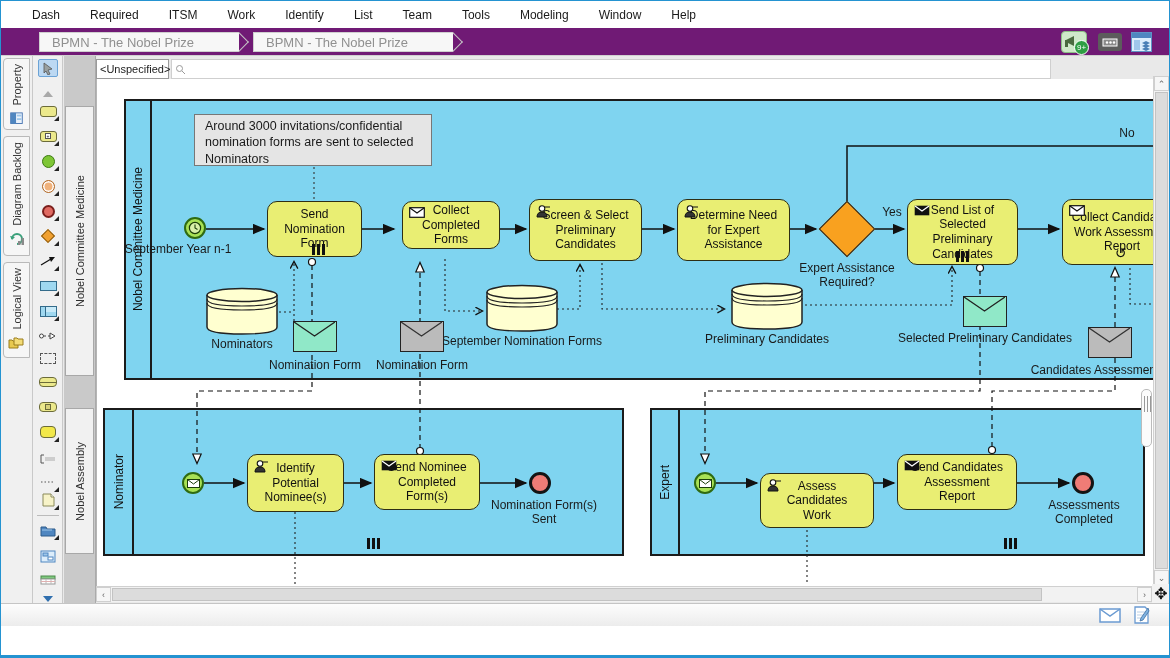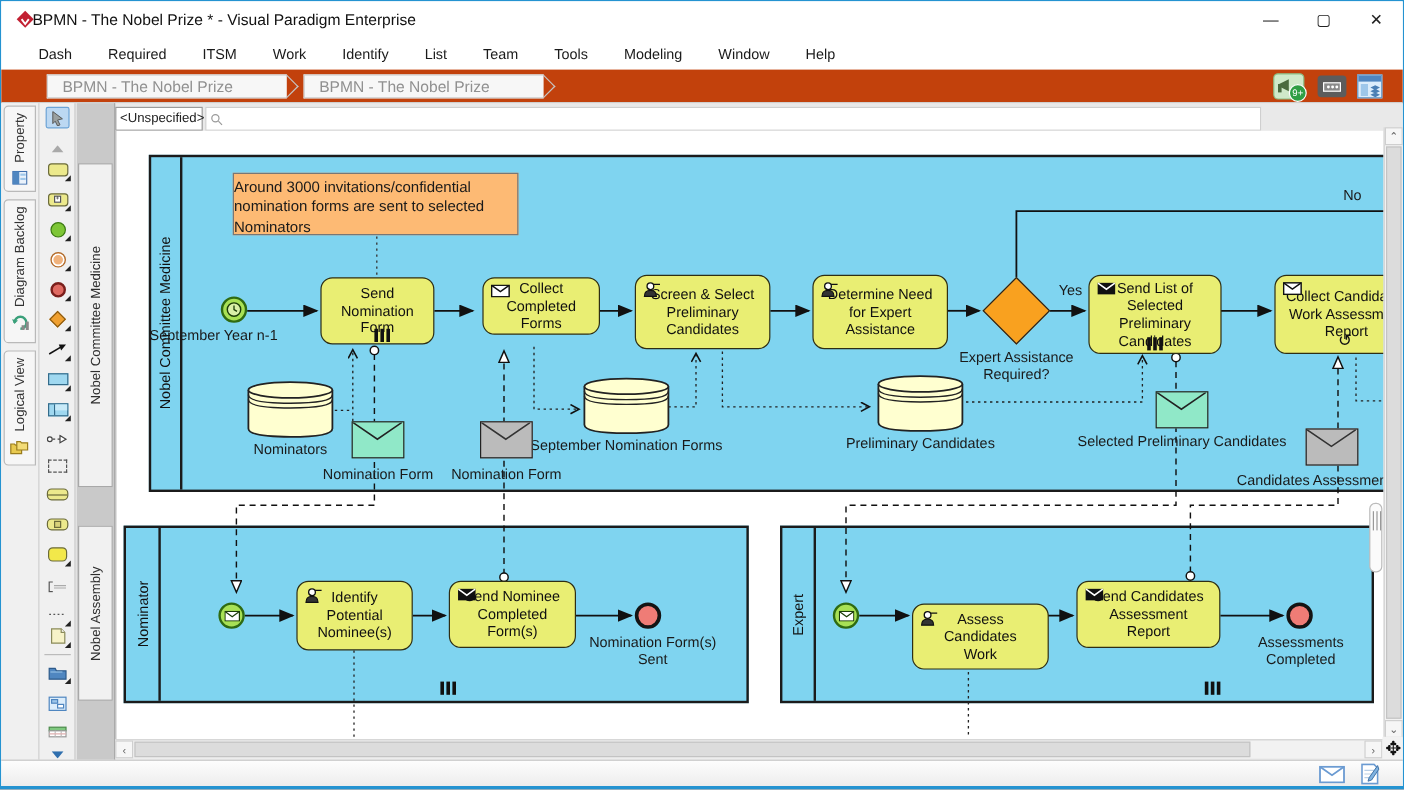--- a/index.html
+++ b/index.html
@@ -9,21 +9,21 @@
        font-family:"Liberation Sans",sans-serif;overflow:hidden;color:#111;}
   .abs{position:absolute;}
   .vtext{writing-mode:vertical-rl;transform:rotate(180deg);}
   
   .titlebar{position:relative;height:30px;background:#fff;display:flex;align-items:center;}
   .title-text{font-size:13px;margin-left:8px;}
   .winbtns{position:absolute;right:0;top:0;height:30px;display:flex;}
   .winbtn{width:44px;height:30px;display:flex;align-items:center;justify-content:center;font-size:13px;color:#222;}
   .menubar{height:27px;display:flex;align-items:center;padding-left:16px;background:#fff;}
   .menu-item{font-size:12px;padding:4px 15px;color:#1a1a1a;}
-  .crumbbar{position:relative;height:28px;background:#c2410c;border-bottom:1px solid #cfcfcf;}
+  .crumbbar{position:relative;height:28px;background:#701a75;border-bottom:1px solid #cfcfcf;}
   .crumb{position:absolute;top:4px;height:20px;line-height:20px;font-size:13px;color:#909090;
          background:#f7f7f7;padding:0 6px 0 12px;}
   .crumb-tip{position:absolute;top:4px;width:14px;height:14px;border-top:1px solid #c5c5c5;border-right:1px solid #c5c5c5;
              transform:rotate(45deg);transform-origin:center;background:transparent;margin-top:3px;}
   .crumb-box{border:1px solid #cfcfcf;border-right:none;}
   
   .main{position:relative;height:547px;background:#e9e9e9;}
   .sidetabs{position:absolute;left:0;top:0;width:32px;height:547px;background:#f0f0f0;border-right:1px solid #c9c9c9;}
   .stab{position:absolute;left:2px;width:27px;background:#f6f6f6;border:1px solid #b9b9b9;border-radius:4px 0 0 4px;
         display:flex;flex-direction:column;align-items:center;justify-content:flex-start;padding:5px 0;}
@@ -71,32 +71,20 @@
   .panbtn{position:absolute;left:1151px;top:528px;width:18px;height:19px;display:flex;align-items:center;justify-content:center;
           font-size:16px;color:#111;background:#f2f2f2;}
   
   .statusbar{height:23px;background:linear-gradient(#fdfdfd,#ececec);border-top:1px solid #c5c5c5;position:relative;}
 </style>
 </head>
 <body>
 
 <div class="app">
 
-  <div class="titlebar">
-    <svg class="abs" style="left:12px;top:7px" width="16" height="16" viewBox="0 0 16 16">
-      <rect x="3" y="3" width="10" height="10" transform="rotate(45 8 8)" fill="#c22032"></rect>
-      <path d="M5 8 L8 12 L11 8" stroke="#fff" stroke-width="1.6" fill="none"></path>
-    </svg>
-    <div class="title-text" style="margin-left:26px">BPMN - The Nobel Prize * - Visual Paradigm Enterprise</div>
-    <div class="winbtns">
-      <div class="winbtn">—</div>
-      <div class="winbtn">▢</div>
-      <div class="winbtn">✕</div>
-    </div>
-  </div>
 
   <div class="menubar">
     <span class="menu-item">Dash</span>
     <span class="menu-item">Required</span>
     <span class="menu-item">ITSM</span>
     <span class="menu-item">Work</span>
     <span class="menu-item">Identify</span>
     <span class="menu-item">List</span>
     <span class="menu-item">Team</span>
     <span class="menu-item">Tools</span>
@@ -378,22 +366,22 @@
           <path d="M895 368 L895 312 L1018 312 L1018 189" marker-end="url(#otri)"></path>
         </g>
         <g fill="#fff" stroke="#111" stroke-width="1.2">
           <circle cx="215" cy="183" r="3.5"></circle>
           <circle cx="323" cy="372" r="3.5"></circle>
           <circle cx="883" cy="189" r="3.5"></circle>
           <circle cx="895" cy="371" r="3.5"></circle>
         </g>
       </svg>
 
-      <div class="abs" style="left:97px;top:35px;width:238px;height:52px;background:#fdba74;border:1px solid #777;
-           font-size:12.5px;line-height:1.3;padding:3px 0;color:#1a1a1a;white-space:pre-line">Around 3000 invitations/confidential
+      <div class="abs" style="left:97px;top:35px;width:238px;height:52px;background:#e5e5e5;border:1px solid #777;
+           font-size:12.5px;line-height:1.3;padding:3px 10px;color:#1a1a1a;white-space:pre-line">Around 3000 invitations/confidential
 nomination forms are sent to selected
 Nominators</div>
 
       <div class="evt start" style="left:87px;top:138px">
         <svg width="14" height="14" viewBox="0 0 14 14">
             <circle cx="7" cy="7" r="5.6" fill="#d9f0a8" stroke="#1c3d08" stroke-width="1.2"></circle>
             <path d="M7 3.5 L7 7 L9.5 8.5" stroke="#1c3d08" stroke-width="1.1" fill="none"></path>
           </svg>
       </div>
       <div class="lbl" style="left:1px;top:163px;width:160px">September Year n-1</div>

